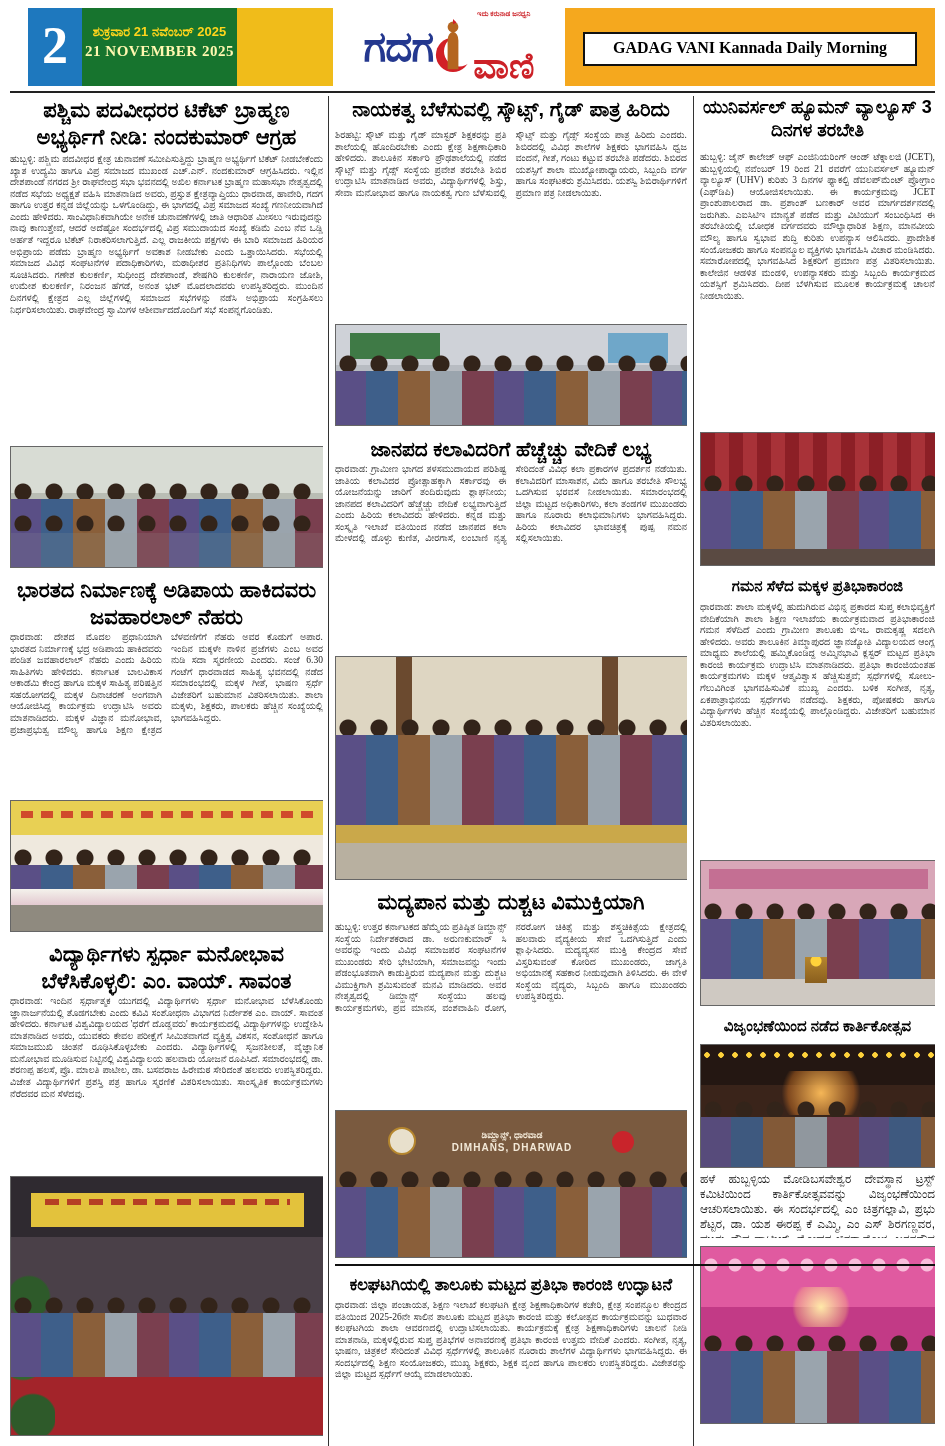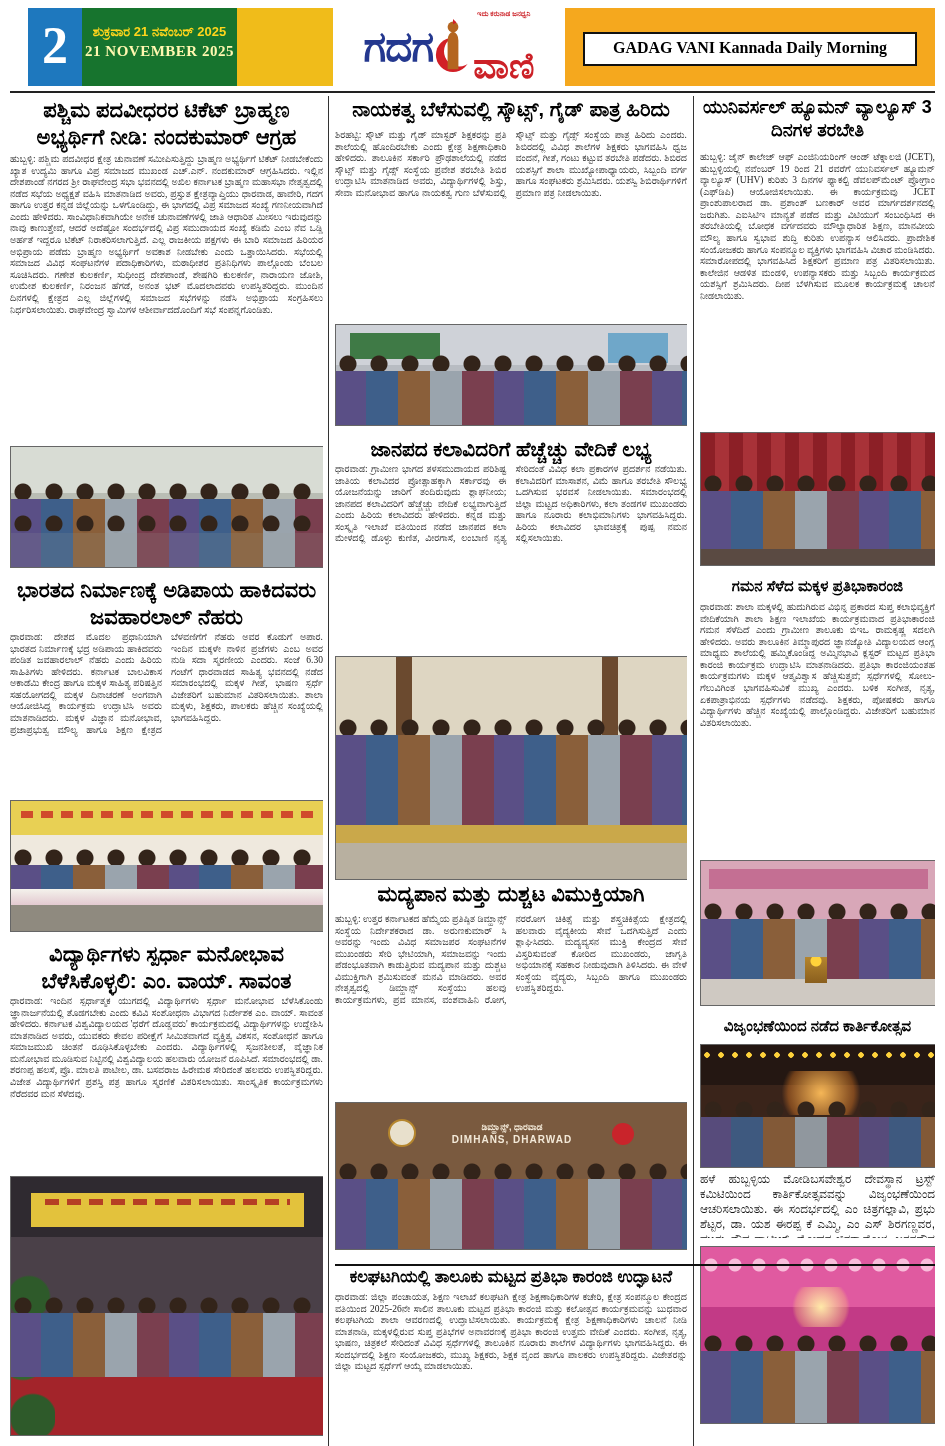--- a/index.html
+++ b/index.html
@@ -132,21 +132,21 @@
     <div class="photo" style="height:222px;margin-top:2px;background:linear-gradient(180deg,#ded6c2 0 140px,#b8b0a0 140px 100%);">
       <div style="position:absolute;top:0;left:60px;width:16px;height:150px;background:#6b4a2f;"></div>
       <div style="position:absolute;top:0;right:70px;width:16px;height:150px;background:#6b4a2f;"></div>
       <div style="position:absolute;top:84px;left:158px;width:44px;height:56px;background:#f4f1ea;border:2px solid #555;"></div>
       <div style="position:absolute;top:90px;left:166px;width:28px;height:36px;background:#5a4636;"></div>
       <div style="position:absolute;top:78px;left:150px;width:60px;height:10px;background-image:radial-gradient(circle at 5px 5px,#e08a2a 4px,rgba(0,0,0,0) 5px);background-size:10px 10px;"></div>
       <div class="heads" style="top:60px;"></div>
       <div class="crowd" style="top:78px;height:90px;"></div>
       <div style="position:absolute;top:168px;left:0;right:0;height:18px;background:#caa84a;"></div>
     </div>
-    <div class="hl hl-l" style="height:34px;font-size:21px;">ಮದ್ಯಪಾನ ಮತ್ತು ದುಶ್ಚಟ ವಿಮುಕ್ತಿಯಾಗಿ</div>
+    <div class="hl hl-l" style="height:34px;margin-top:8px;font-size:21px;">ಮದ್ಯಪಾನ ಮತ್ತು ದುಶ್ಚಟ ವಿಮುಕ್ತಿಯಾಗಿ</div>
     <div class="body two" style="height:186px;">ಹುಬ್ಬಳ್ಳಿ: ಉತ್ತರ ಕರ್ನಾಟಕದ ಹೆಮ್ಮೆಯ ಪ್ರತಿಷ್ಠಿತ ಡಿಮ್ಹಾನ್ಸ್ ಸಂಸ್ಥೆಯ ನಿರ್ದೇಶಕರಾದ ಡಾ. ಅರುಣಕುಮಾರ್ ಸಿ ಅವರನ್ನು ಇಂದು ವಿವಿಧ ಸಮಾಜಪರ ಸಂಘಟನೆಗಳ ಮುಖಂಡರು ಸೇರಿ ಭೇಟಿಯಾಗಿ, ಸಮಾಜವನ್ನು ಇಂದು ಪೆಡಂಭೂತವಾಗಿ ಕಾಡುತ್ತಿರುವ ಮದ್ಯಪಾನ ಮತ್ತು ದುಶ್ಚಟ ವಿಮುಕ್ತಿಗಾಗಿ ಶ್ರಮಿಸುವಂತೆ ಮನವಿ ಮಾಡಿದರು. ಅವರ ನೇತೃತ್ವದಲ್ಲಿ ಡಿಮ್ಹಾನ್ಸ್ ಸಂಸ್ಥೆಯು ಹಲವು ಕಾರ್ಯಕ್ರಮಗಳು, ಪ್ರವ ಮಾನಸ, ವಂಶವಾಹಿನಿ ರೋಗ, ನರರೋಗ ಚಿಕಿತ್ಸೆ ಮತ್ತು ಶಸ್ತ್ರಚಿಕಿತ್ಸೆಯ ಕ್ಷೇತ್ರದಲ್ಲಿ ಹಲವಾರು ವೈದ್ಯಕೀಯ ಸೇವೆ ಒದಗಿಸುತ್ತಿದೆ ಎಂದು ಶ್ಲಾಘಿಸಿದರು. ಮದ್ಯವ್ಯಸನ ಮುಕ್ತಿ ಕೇಂದ್ರದ ಸೇವೆ ವಿಸ್ತರಿಸುವಂತೆ ಕೋರಿದ ಮುಖಂಡರು, ಜಾಗೃತಿ ಅಭಿಯಾನಕ್ಕೆ ಸಹಕಾರ ನೀಡುವುದಾಗಿ ತಿಳಿಸಿದರು. ಈ ವೇಳೆ ಸಂಸ್ಥೆಯ ವೈದ್ಯರು, ಸಿಬ್ಬಂದಿ ಹಾಗೂ ಮುಖಂಡರು ಉಪಸ್ಥಿತರಿದ್ದರು.</div>
     <div class="photo" style="height:146px;margin-top:2px;background:linear-gradient(180deg,#7a5a3f 0 78px,#5f4530 78px 100%);">
       <div class="logo-dot" style="top:16px;left:52px;width:24px;height:24px;background:#e8e0cc;border:2px solid #b5862e;"></div>
       <div class="logo-dot" style="top:20px;right:54px;width:22px;height:22px;background:#c9242b;"></div>
       <div class="dimh-text">
         <div class="dimh-kn">ಡಿಮ್ಹಾನ್ಸ್, ಧಾರವಾಡ</div>
         <div class="dimh-en">DIMHANS, DHARWAD</div>
       </div>
       <div class="heads" style="top:58px;"></div>
       <div class="crowd" style="top:76px;height:70px;"></div>

